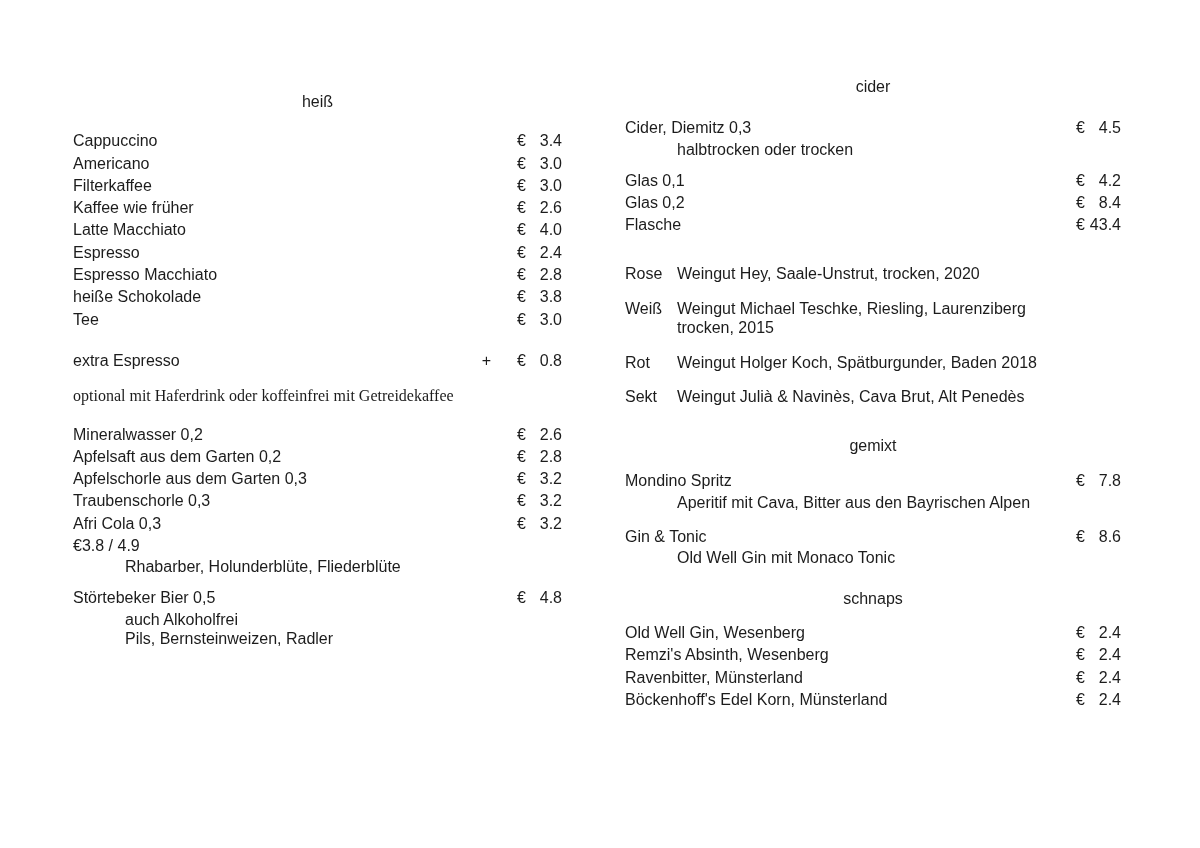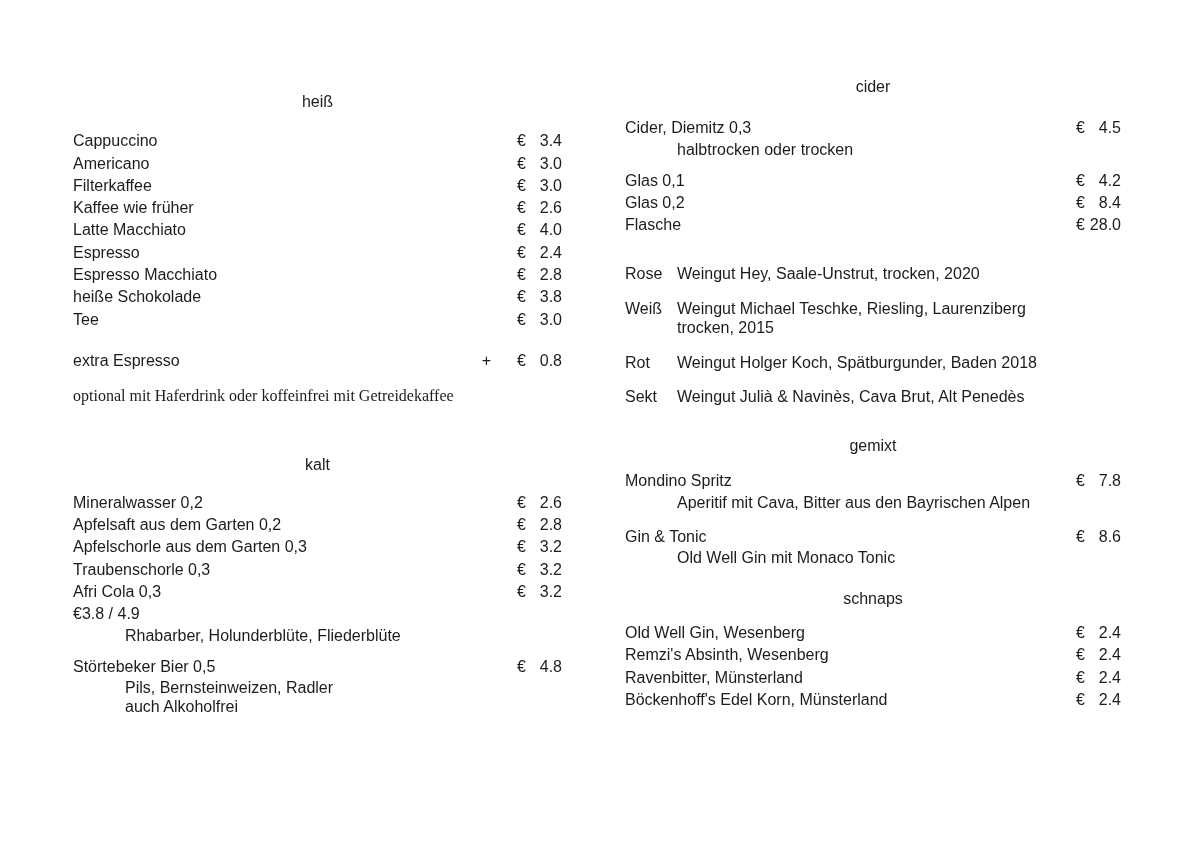--- a/index.html
+++ b/index.html
@@ -139,21 +139,20 @@
     <span class="name">extra Espresso</span>
     <span class="plus">+</span>
     <span class="price">
         <span class="eur">€</span>
         <span class="val">0.8</span>
       </span>
   </div>
 
   <div class="note">optional mit Haferdrink oder koffeinfrei mit Getreidekaffee</div>
 
-  <div class="section-title t-cold">kalt</div>
 
   <div class="group g-cold">
     <div class="row">
       <span class="name">Mineralwasser 0,2</span>
       <span class="price">
           <span class="eur">€</span>
           <span class="val">2.6</span>
         </span>
     </div>
     <div class="row">
@@ -194,22 +193,22 @@
   </div>
 
   <div class="group g-beer">
     <div class="row">
       <span class="name">Störtebeker Bier 0,5</span>
       <span class="price">
           <span class="eur">€</span>
           <span class="val">4.8</span>
         </span>
     </div>
+    <div class="sub">auch Alkoholfrei</div>
     <div class="sub">Pils, Bernsteinweizen, Radler</div>
-    <div class="sub">auch Alkoholfrei</div>
   </div>
 
 </div>
 
 <div class="col col-right">
 
   <div class="section-title t-cider">cider</div>
 
   <div class="group g-cider">
     <div class="row">
@@ -235,21 +234,21 @@
       <span class="name">Glas 0,2</span>
       <span class="price">
           <span class="eur">€</span>
           <span class="val">8.4</span>
         </span>
     </div>
     <div class="row">
       <span class="name">Flasche</span>
       <span class="price">
           <span class="eur">€</span>
-          <span class="val">28.0</span>
+          <span class="val">43.4</span>
         </span>
     </div>
   </div>
 
   <div class="wine-list">
     <div class="wine-row">
       <span class="wine-label">Rose</span>
       <span class="wine-desc">Weingut Hey, Saale-Unstrut, trocken, 2020</span>
     </div>
     <div class="wine-row">

